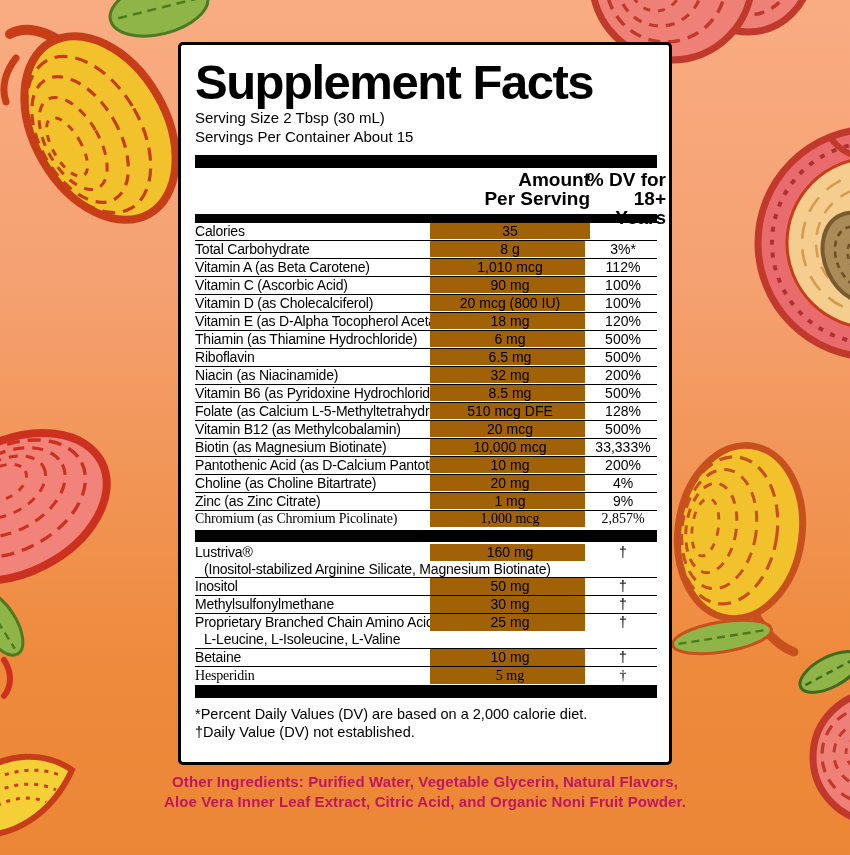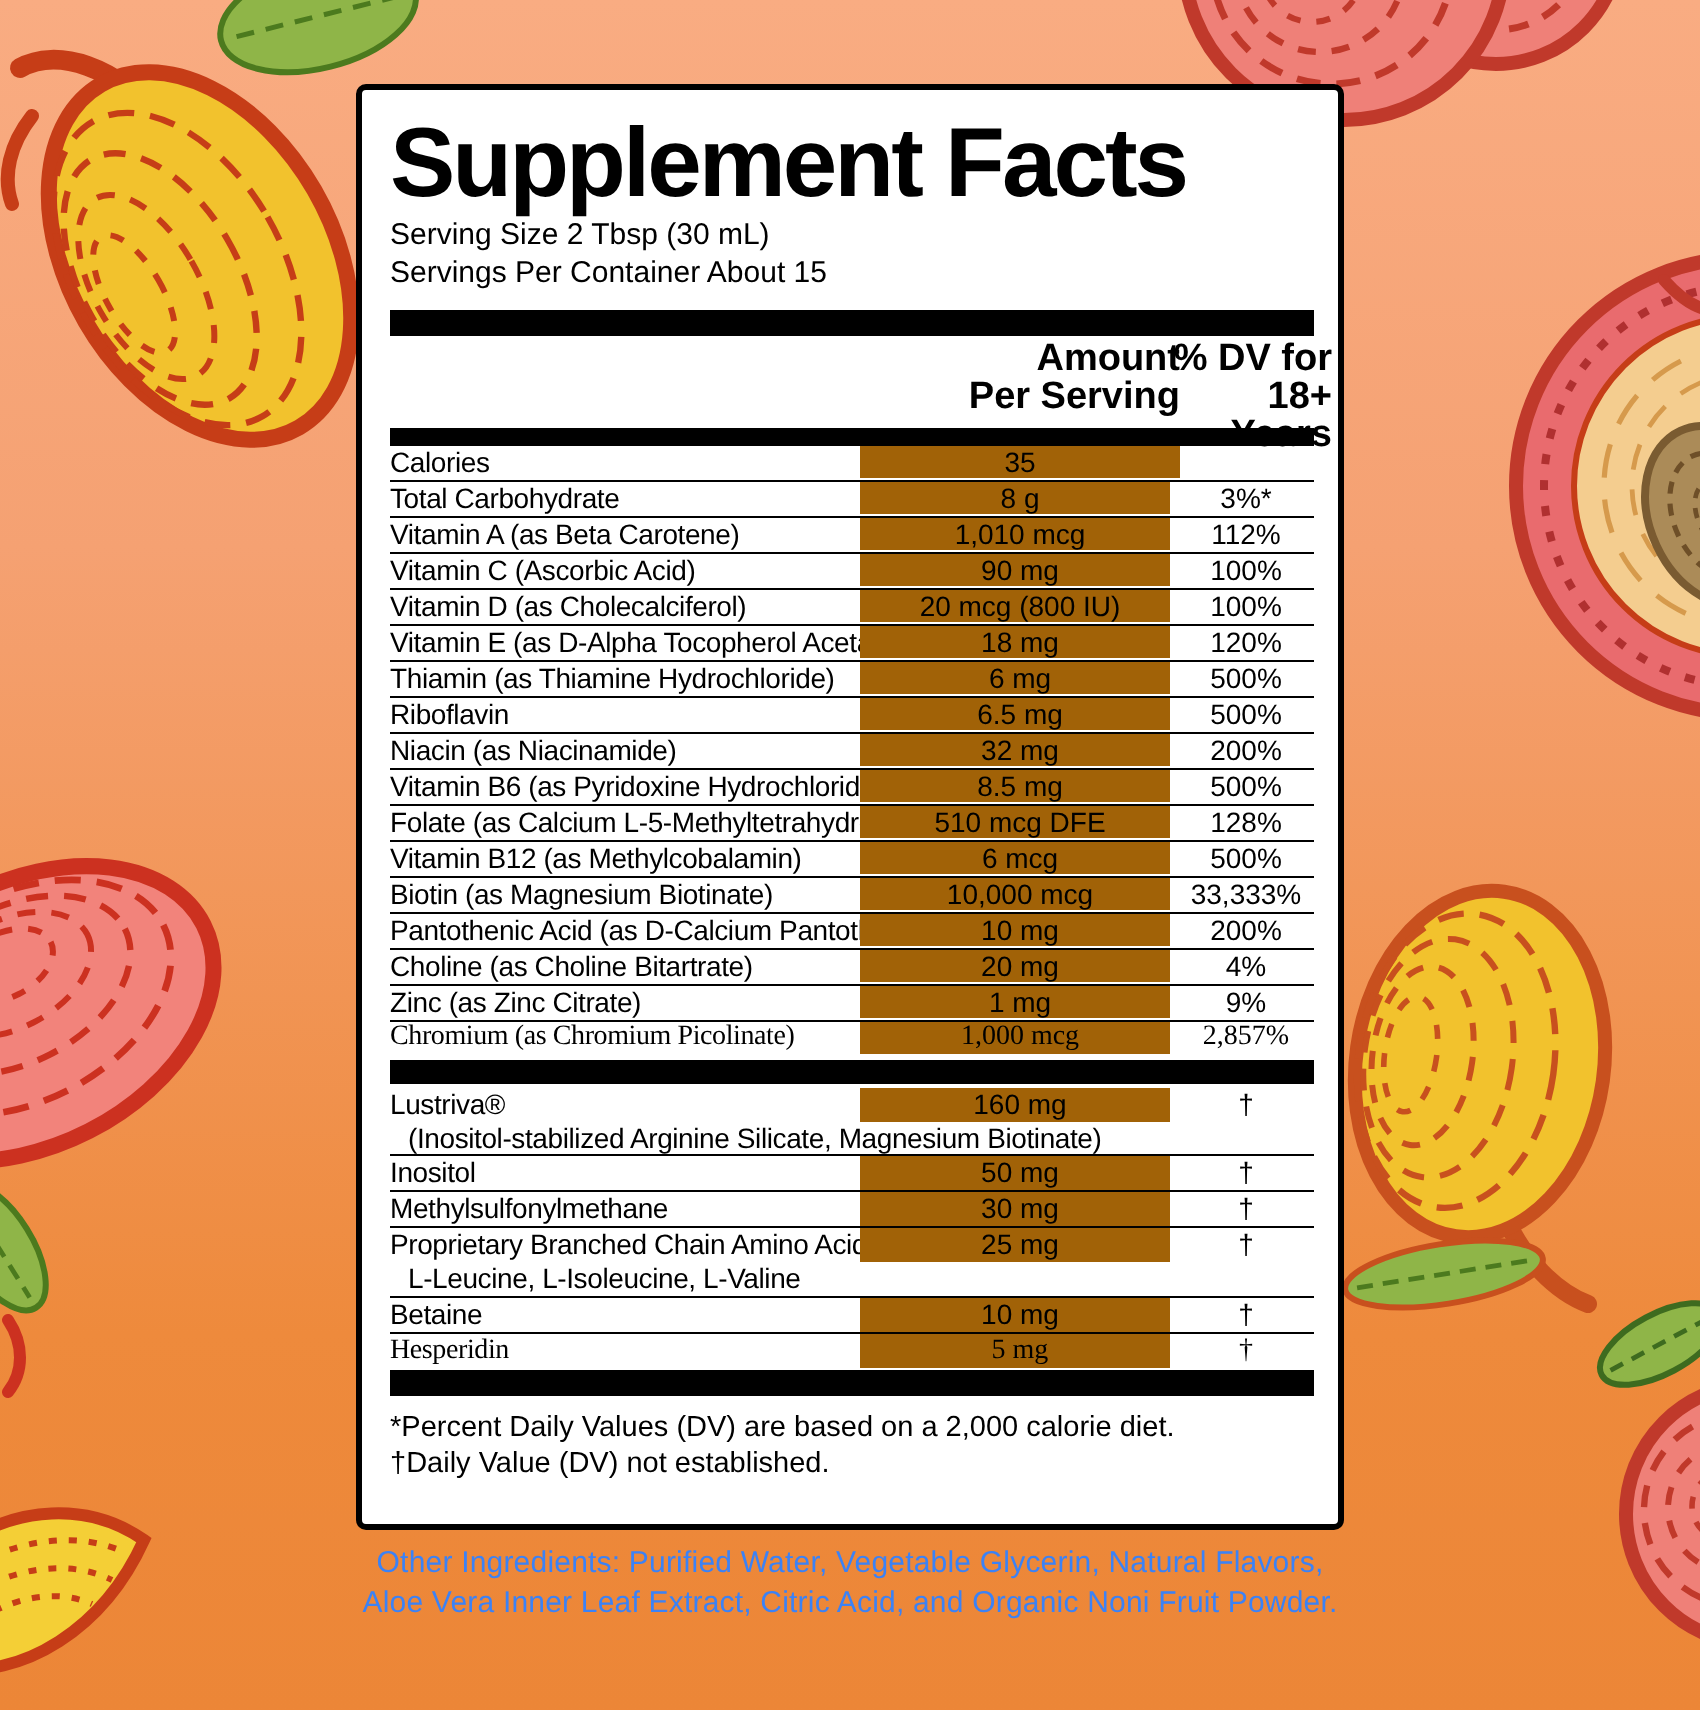--- a/index.html
+++ b/index.html
@@ -31,21 +31,21 @@
   #actives-rows .row .row-main{height:17px;line-height:17px;}
   .row-main{position:relative;height:17px;line-height:16.5px;font-size:14px;}
   .nm{white-space:nowrap;letter-spacing:-0.2px;}
   .amt{position:absolute;left:235px;width:160px;text-align:center;background:#a16207;}
   .dv{position:absolute;left:390px;width:76px;text-align:center;background:#fff;}
   .sub{font-size:14px;line-height:16.5px;padding-left:9px;white-space:nowrap;letter-spacing:-0.2px;}
   .fnotes{margin-top:7px;}
   .fn{font-size:14.5px;line-height:18.5px;}
   .other{
     position:absolute;left:50%;transform:translateX(-50%);top:772px;width:560px;z-index:2;
-    text-align:center;color:#3b82f6;font-weight:normal;font-size:15px;line-height:20px;letter-spacing:0.1px;
+    text-align:center;color:#be185d;font-weight:bold;font-size:15px;line-height:20px;letter-spacing:0.1px;
   }
 </style>
 </head>
 <body>
 
 <svg class="deco" width="850" height="855" viewBox="0 0 850 855" aria-hidden="true">
 
   <g>
     <g transform="rotate(-14 160 12)">
       <ellipse cx="160" cy="8" rx="50" ry="26" fill="#8FB548" stroke="#4C7A1E" stroke-width="3"></ellipse>
@@ -239,21 +239,21 @@
     <div class="row-main">
       <span class="nm">Folate (as Calcium L-5-Methyltetrahydrofolate)</span>
       <span class="amt">510 mcg DFE</span>
       <span class="dv">128%</span>
     </div>
 
   </div>
       <div class="row">
     <div class="row-main">
       <span class="nm">Vitamin B12 (as Methylcobalamin)</span>
-      <span class="amt">6 mcg</span>
+      <span class="amt">20 mcg</span>
       <span class="dv">500%</span>
     </div>
 
   </div>
       <div class="row">
     <div class="row-main">
       <span class="nm">Biotin (as Magnesium Biotinate)</span>
       <span class="amt">10,000 mcg</span>
       <span class="dv">33,333%</span>
     </div>

